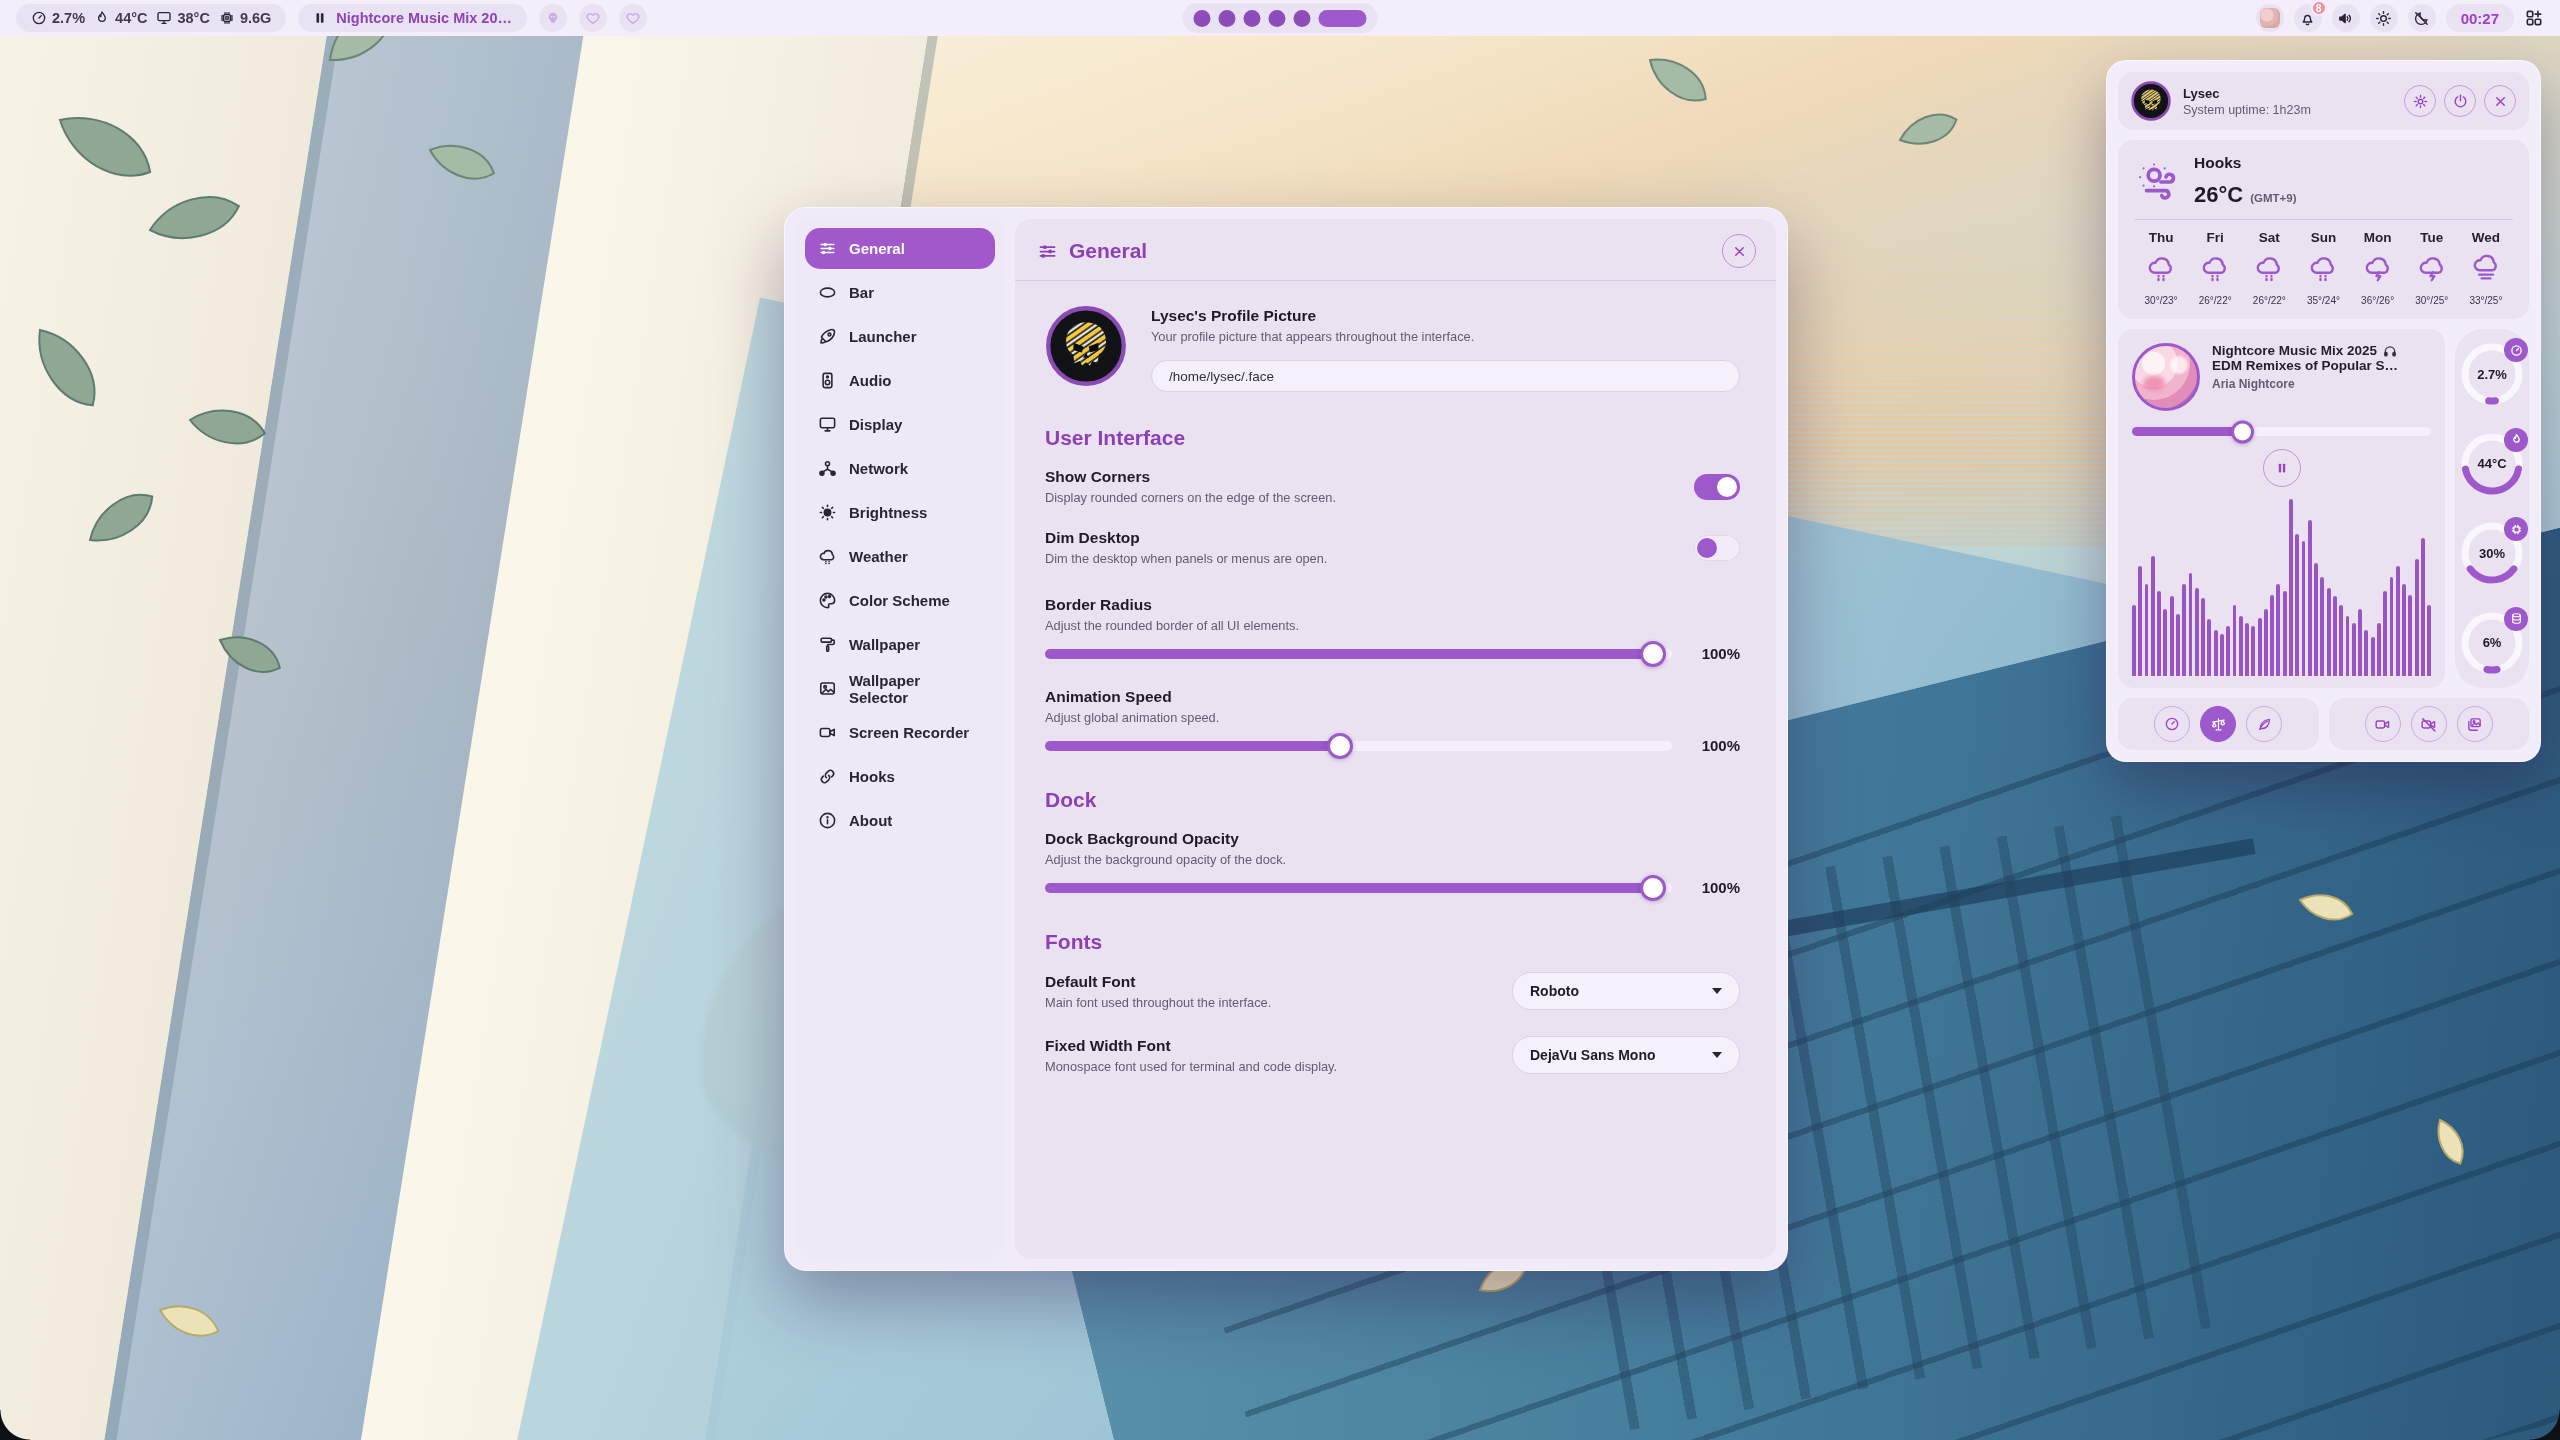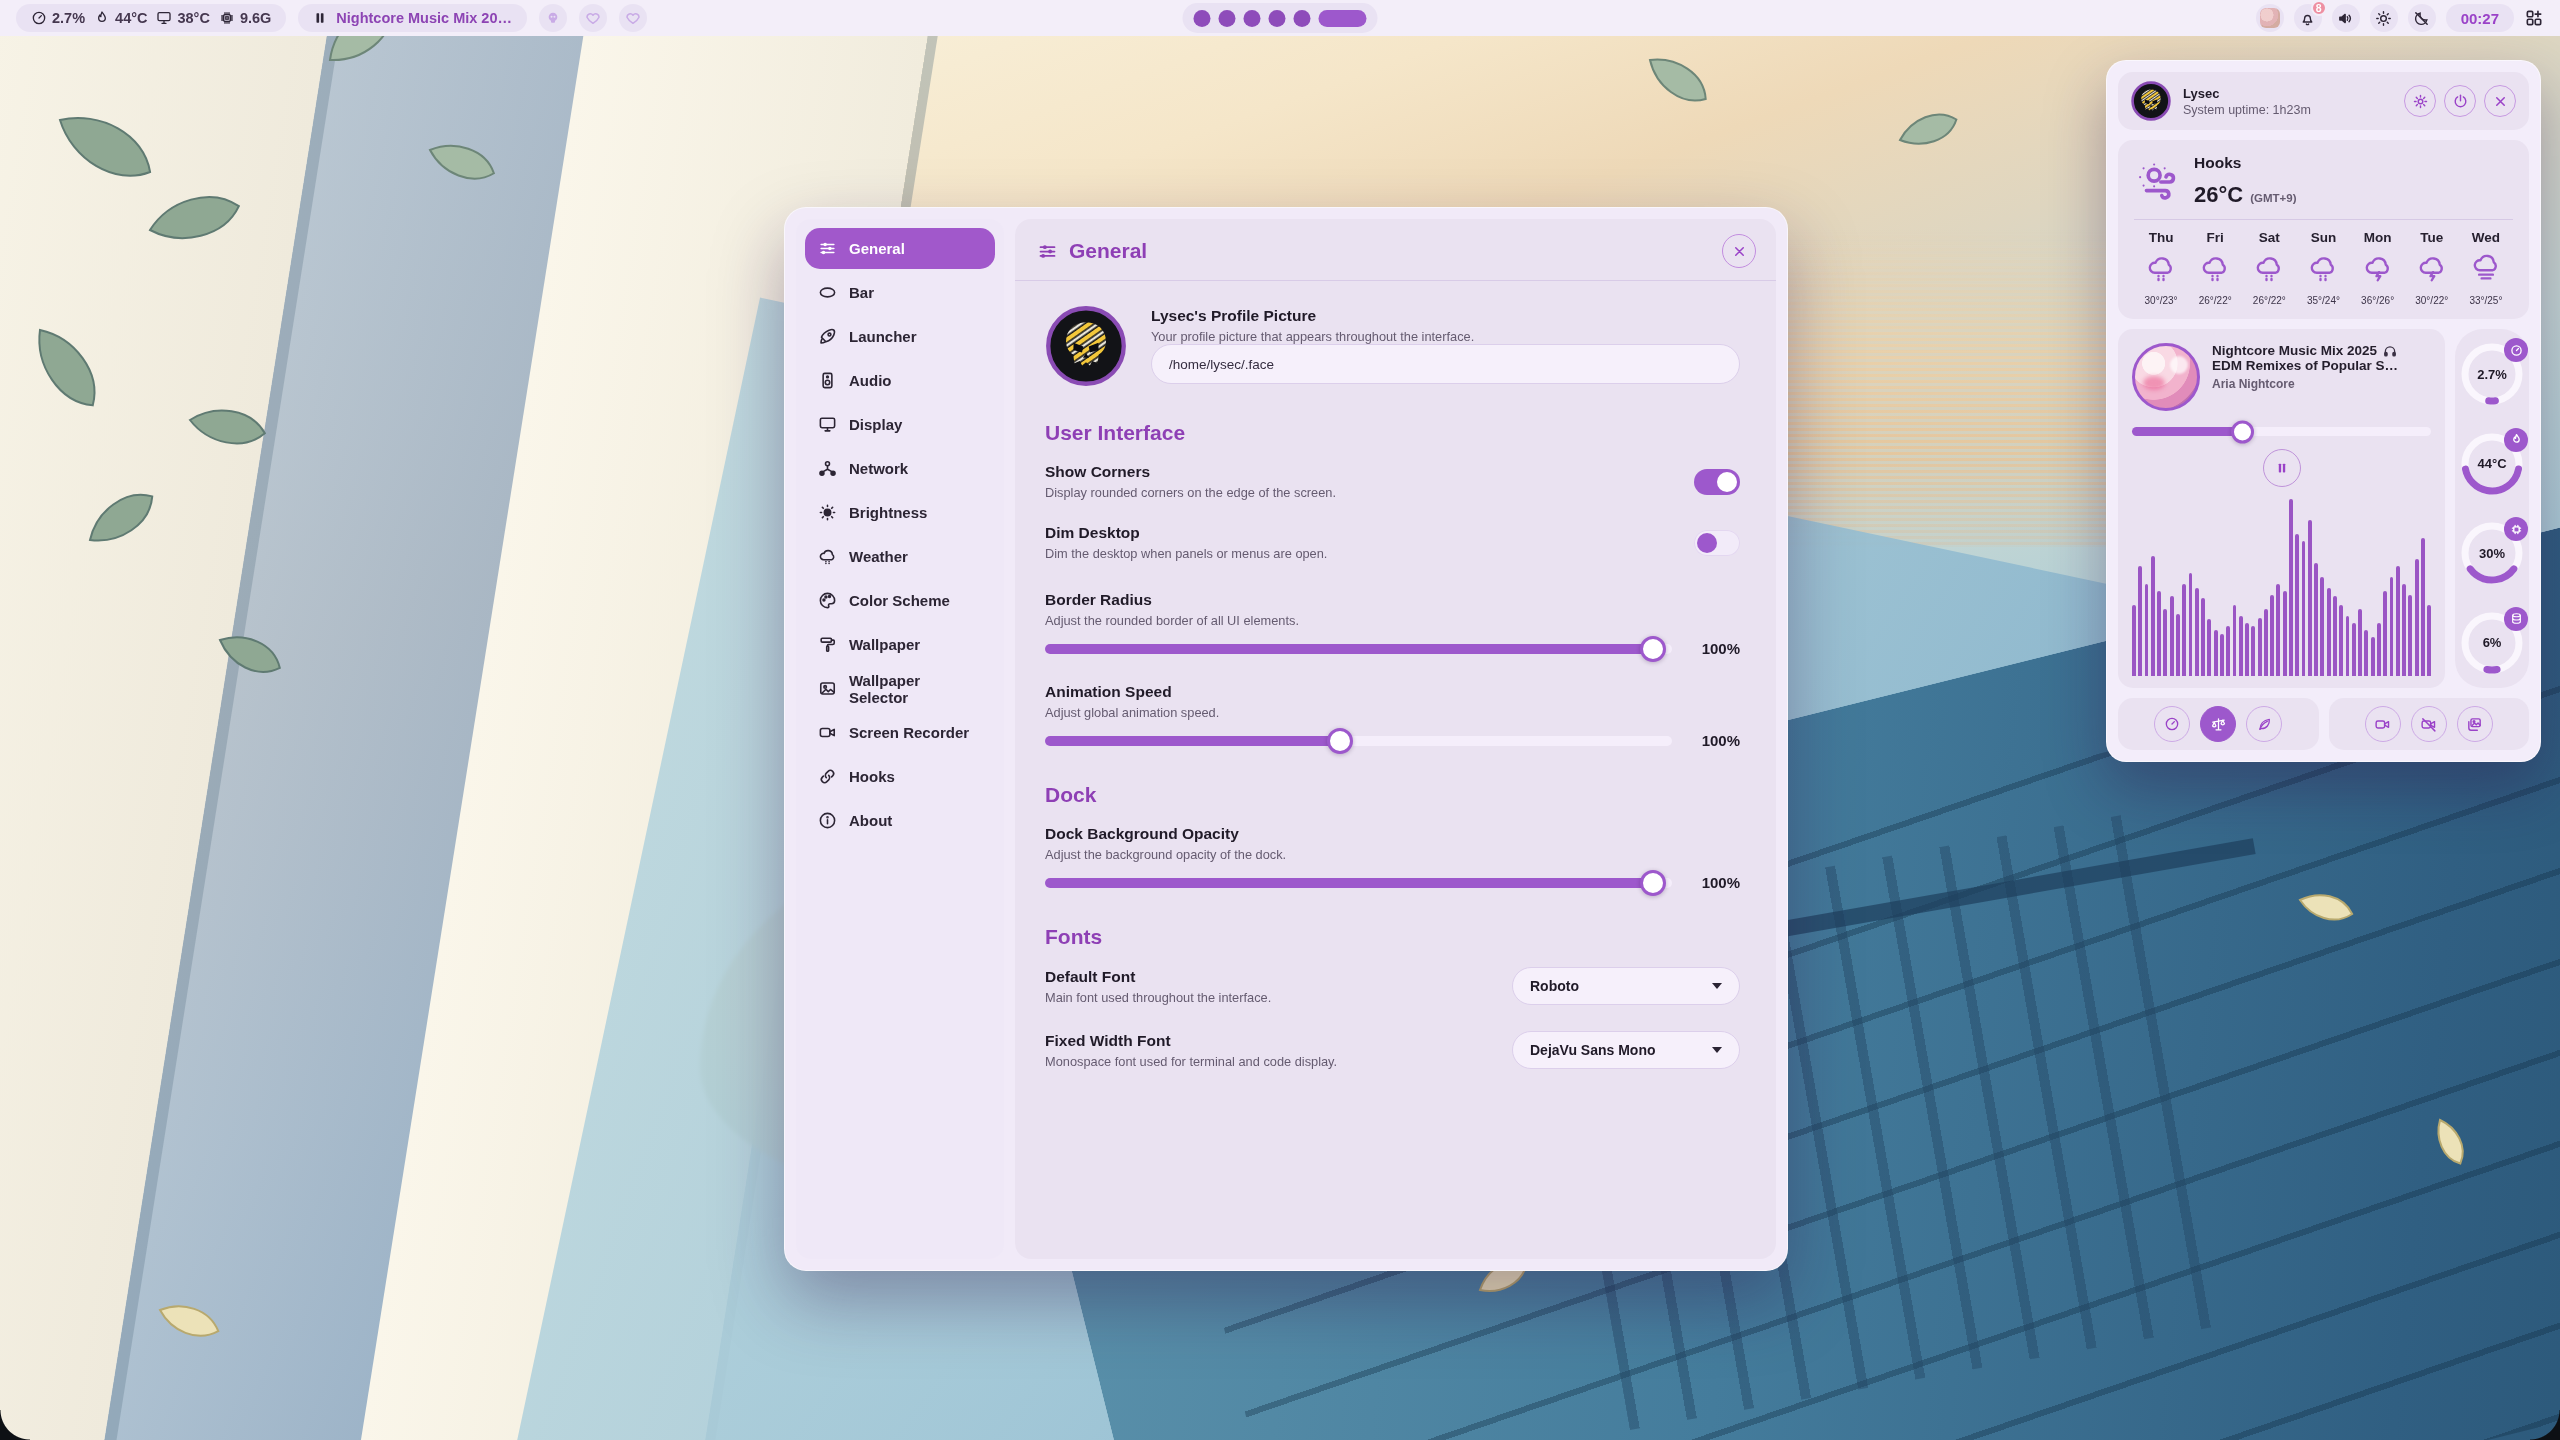--- a/index.html
+++ b/index.html
@@ -75,21 +75,21 @@
   .content-title { font-size:21px; font-weight:700; color:#8e3fb5; }
   .close-btn { margin-left:auto; width:34px; height:34px; border-radius:50%; border:1.6px solid #c28ddf; color:#9a42c8; display:grid; place-items:center; }
   .hdivider { height:1px; background:#d8cbe7; }
   .scroll { height:971px; overflow:hidden; padding:24px 36px 0 30px; }
 
   .profile-row { display:flex; gap:24px; margin-bottom:34px; }
   .avatar-lg { width:82px; height:82px; flex:0 0 82px; }
   .profile-info { flex:1; padding-top:2px; }
   .row-label { font-size:15.5px; font-weight:700; color:#201a28; }
   .row-desc { font-size:12.8px; color:#655b70; margin-top:4px; }
-  .text-input { margin-top:0; height:40px; border-radius:20px; background:#f6f0fb; border:1px solid #dccfeb; display:flex; align-items:center; padding:0 17px; font-size:13.5px; color:#352d40; }
+  .text-input { margin-top:16px; height:32px; border-radius:20px; background:#f6f0fb; border:1px solid #dccfeb; display:flex; align-items:center; padding:0 17px; font-size:13.5px; color:#352d40; }
 
   .section-title { font-size:21px; font-weight:700; color:#8e3fb5; margin:8px 0 18px; }
   .trow { display:flex; align-items:center; justify-content:space-between; margin-bottom:24px; }
   .trow.m30 { margin-bottom:30px; }
   .toggle { width:46px; height:26px; border-radius:13px; background:#f2ebf9; box-shadow:inset 0 0 0 1px #e3d7f0; position:relative; flex:0 0 46px; }
   .toggle .knob { position:absolute; top:3px; left:3px; width:20px; height:20px; border-radius:50%; background:#9d58cc; }
   .toggle.on { background:#9d58cc; box-shadow:none; }
   .toggle.on .knob { left:auto; right:3px; background:#fff; }
 
   .srow { margin-bottom:26px; }
@@ -695,21 +695,21 @@
               <path d="M12.8 14.5l-2 3.2h3l-2 3.3"></path>
             </svg></span>
         <div class="f-temps">36°/26°</div>
       </div>
       <div>
         <div class="f-day">Tue</div>
         <span class="ic f-ic"><svg width="30" height="30" viewBox="0 0 24 24" fill="none" stroke="currentColor" stroke-width="1.9" stroke-linecap="round" stroke-linejoin="round">
               <path d="M7 15a4 4 0 1 1 .6-7.96A5.5 5.5 0 0 1 18.2 8.6 3.6 3.6 0 0 1 17.4 15H7z"></path>
               <path d="M12.8 14.5l-2 3.2h3l-2 3.3"></path>
             </svg></span>
-        <div class="f-temps">30°/22°</div>
+        <div class="f-temps">30°/25°</div>
       </div>
       <div>
         <div class="f-day">Wed</div>
         <span class="ic f-ic"><svg width="30" height="30" viewBox="0 0 24 24" fill="none" stroke="currentColor" stroke-width="1.9" stroke-linecap="round" stroke-linejoin="round">
               <path d="M7 13a4 4 0 1 1 .6-7.96A5.5 5.5 0 0 1 18.2 6.6 3.6 3.6 0 0 1 17.4 13H7z"></path>
               <path d="M6.5 16.5h11M8.5 19.5h7"></path>
             </svg></span>
         <div class="f-temps">33°/25°</div>
       </div>
     </div>

